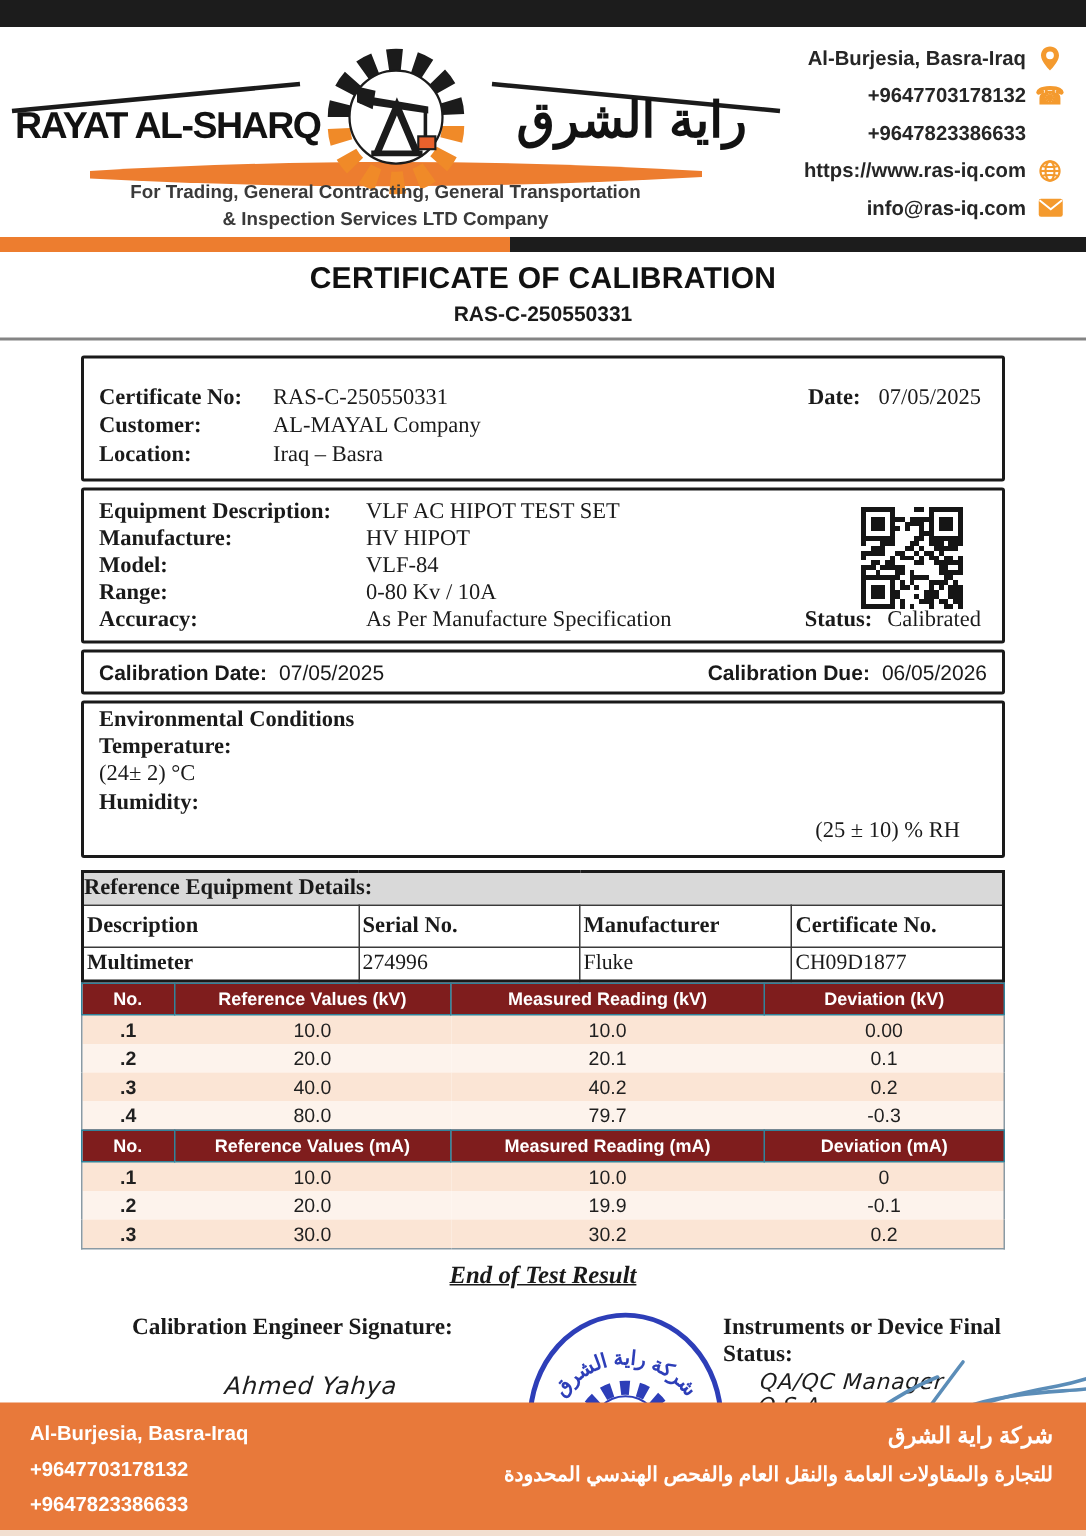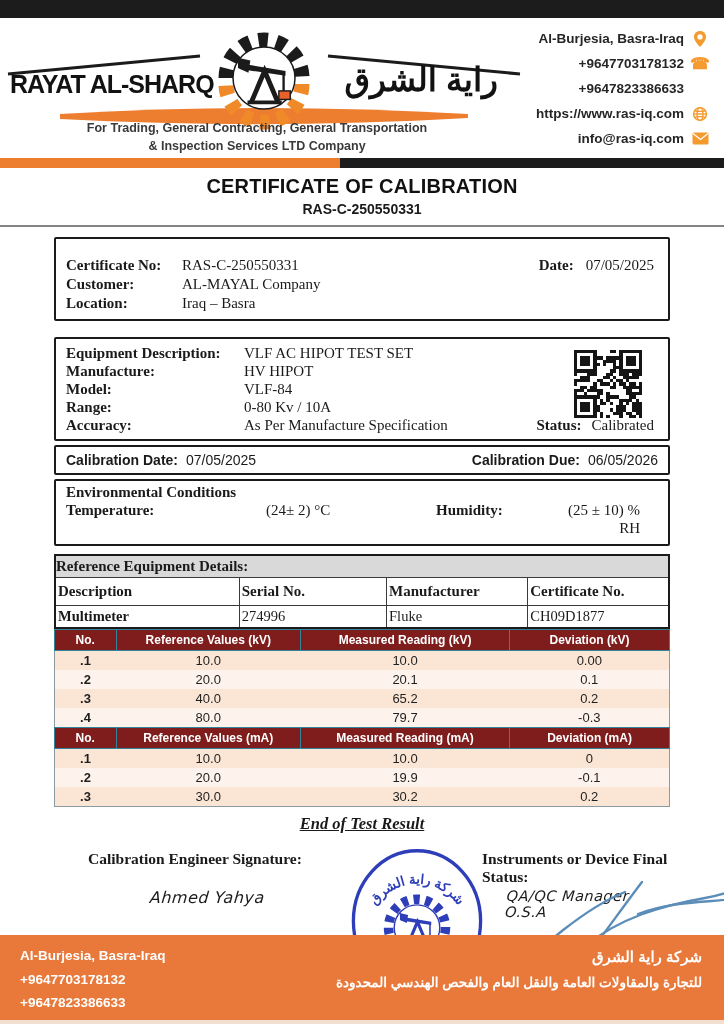--- a/index.html
+++ b/index.html
@@ -35,36 +35,36 @@
   .box{border:2px solid #1a1a1a;border-radius:2px;background:#fff;}
 
   
   .box1{padding:17px 10px 5px;}
   .info-row{display:flex;font-family:"Liberation Serif",serif;font-size:15px;line-height:1.28;}
   .info-label{width:116px;font-weight:bold;}
   .date-group{margin-left:auto;display:flex;gap:12px;padding-right:4px;}
   .date-group .info-label{width:auto;}
 
   
-  .box2{margin-top:16px;padding:5px 10px 5px;position:relative;}
+  .box2{margin-top:4px;padding:5px 10px 5px;position:relative;}
   .eq-row{display:flex;font-family:"Liberation Serif",serif;font-size:15px;line-height:1.2;}
   .eq-label{width:178px;font-weight:bold;}
   .qr-wrap{position:absolute;right:26px;top:11px;width:68px;height:68px;}
   .status-line{position:absolute;right:14px;bottom:5px;font-family:"Liberation Serif",serif;font-size:15px;}
   .status-line b{margin-right:10px;}
 
   
   .box3{margin-top:4px;padding:5px 10px;display:flex;font-size:14px;}
   .cal-pair b{margin-right:8px;}
   .cal-right{margin-left:auto;}
 
   
   .box4{margin-top:4px;padding:3px 10px 6px;font-family:"Liberation Serif",serif;font-size:15px;}
   .env-heading{font-weight:bold;}
-  .env-row{display:flex;line-height:1.25;}
+  .env-row{display:flex;line-height:1.25;flex-direction:column;}
   .env-row .l1{width:200px;font-weight:bold;}
   .env-row .v1{width:170px;}
   .env-row .l2{width:120px;font-weight:bold;}
   .env-row .v2{flex:1;text-align:right;padding-right:18px;}
 
   
   .ref-table{margin-top:8px;width:100%;border-collapse:collapse;border:2px solid #1a1a1a;font-family:"Liberation Serif",serif;}
   .ref-table th,.ref-table td{border:1px solid #3a3a3a;text-align:left;}
   .ref-band{background:#D9D9D9;font-size:15px;font-weight:bold;padding:2px 0;}
   .ref-head th{font-size:15px;font-weight:bold;padding:5px 2px;}
@@ -548,21 +548,21 @@
       </tr>
       <tr class="row-even">
         <td>.2</td>
         <td>20.0</td>
         <td>20.1</td>
         <td>0.1</td>
       </tr>
       <tr class="row-odd">
         <td>.3</td>
         <td>40.0</td>
-        <td>65.2</td>
+        <td>40.2</td>
         <td>0.2</td>
       </tr>
       <tr class="row-even">
         <td>.4</td>
         <td>80.0</td>
         <td>79.7</td>
         <td>-0.3</td>
       </tr>
       <tr>
         <th>No.</th>

